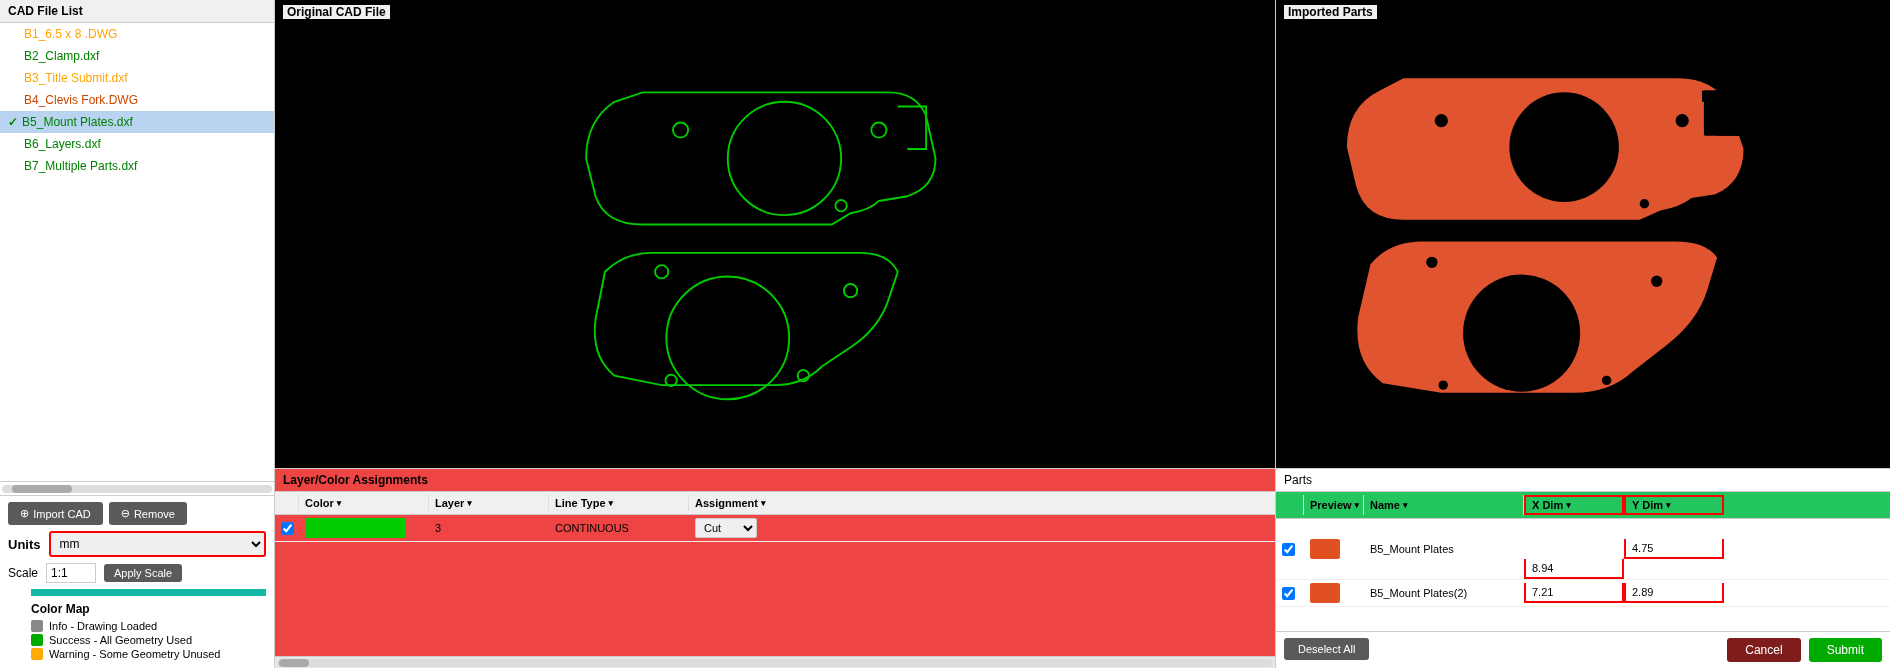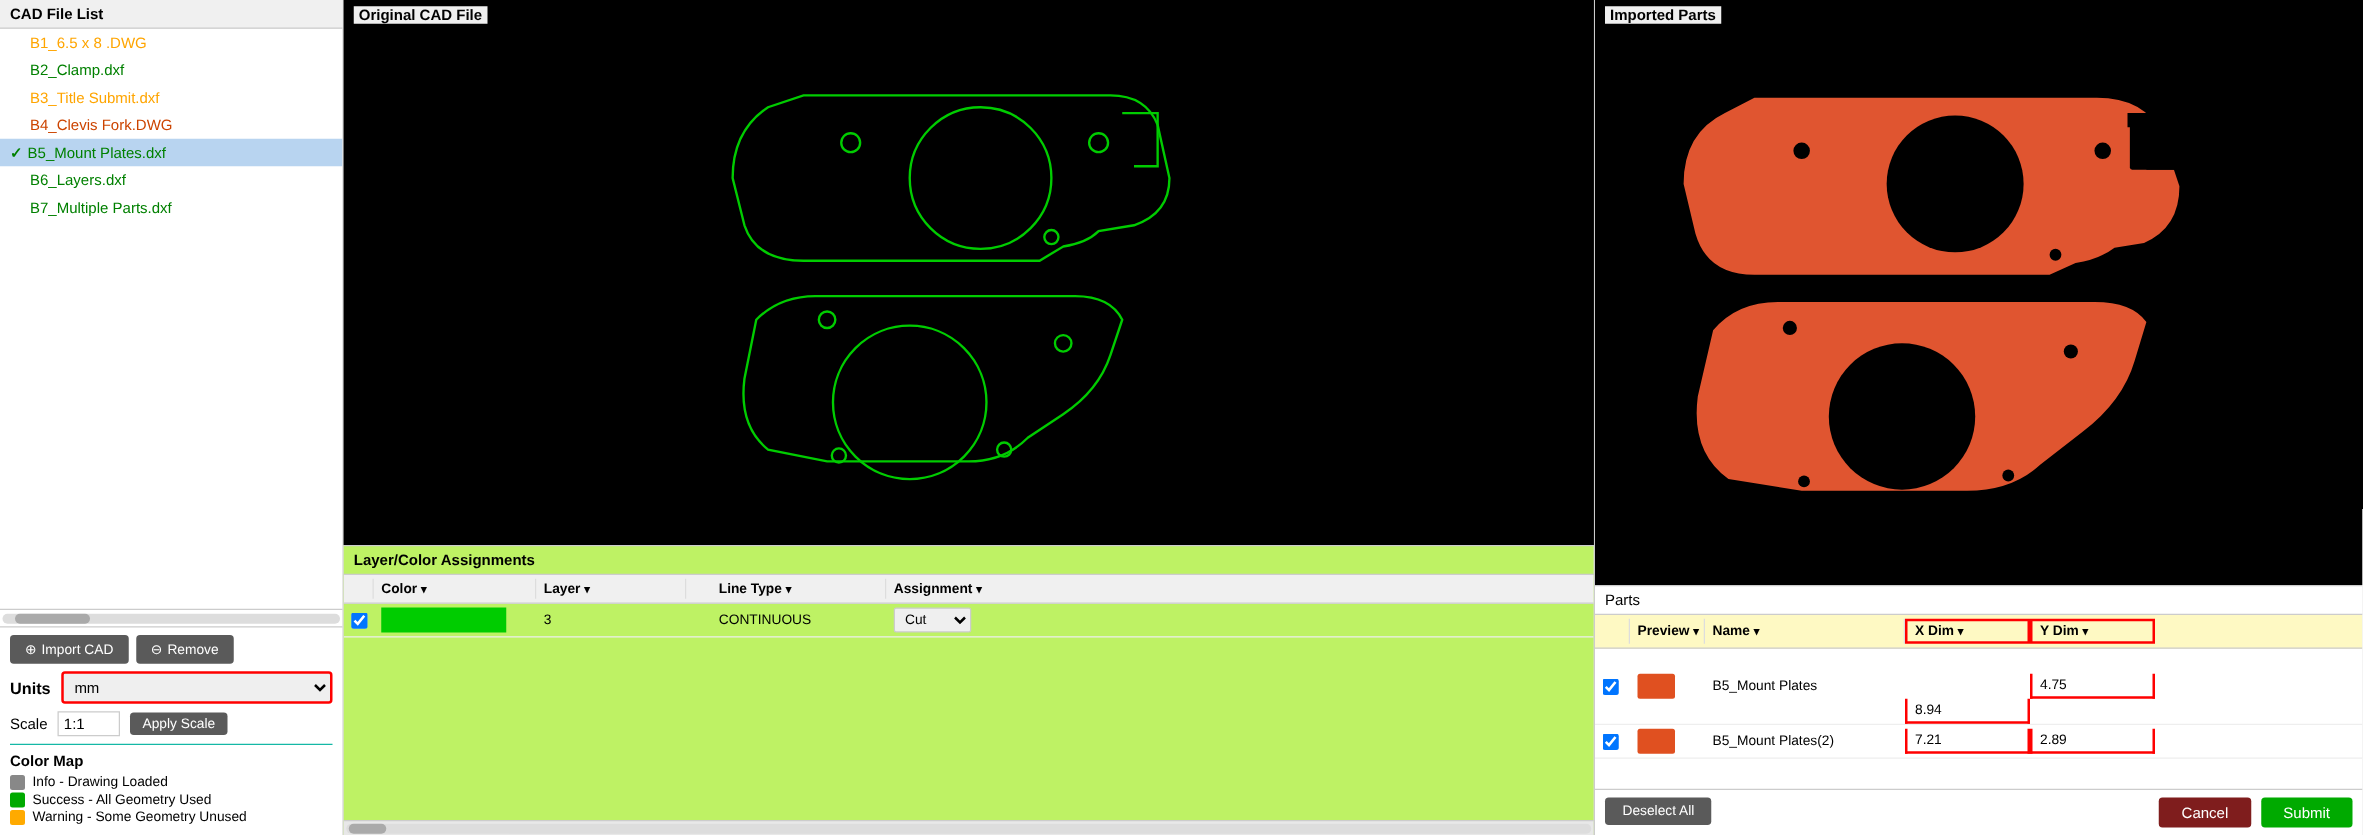--- a/index.html
+++ b/index.html
@@ -25,57 +25,57 @@
     .import-remove-row { display: flex; gap: 6px; }
     .btn-import { background: #5a5a5a; color: white; border: none; padding: 5px 12px; border-radius: 3px; cursor: pointer; font-size: 11px; display: flex; align-items: center; gap: 4px; }
     .btn-remove { background: #5a5a5a; color: white; border: none; padding: 5px 12px; border-radius: 3px; cursor: pointer; font-size: 11px; display: flex; align-items: center; gap: 4px; }
     .units-row { display: flex; align-items: center; gap: 8px; }
     .units-label { font-weight: bold; font-size: 13px; }
     .units-select { flex: 1; padding: 3px 5px; border: 2px solid red; border-radius: 3px; font-size: 12px; }
     .scale-row { display: flex; align-items: center; gap: 8px; }
     .scale-label { font-size: 12px; }
     .scale-input { width: 50px; border: 1px solid #ccc; padding: 2px 4px; font-size: 12px; }
     .btn-apply { background: #5a5a5a; color: white; border: none; padding: 3px 10px; border-radius: 3px; cursor: pointer; font-size: 11px; }
-    .color-map-section { border-top: 1px solid #14b8a6; padding-top: 6px; }
+    .color-map-section { border-top: 7px solid #14b8a6; padding-top: 6px; margin-left: 23px; }
     .color-map-title { font-weight: bold; margin-bottom: 4px; font-size: 12px; }
     .color-map-item { display: flex; align-items: center; gap: 6px; font-size: 11px; margin-bottom: 2px; }
     .color-dot { width: 12px; height: 12px; border-radius: 2px; flex-shrink: 0; }
 
     
     .middle-panel { display: flex; flex-direction: column; flex: 1; }
     .cad-canvas { width: 100%; height: 100%; background: #000; display: flex; align-items: center; justify-content: center; position: relative; overflow: hidden; }
 
-    .middle-bottom { background: #bef264; border-top: 1px solid #ccc; height: 232px; display: flex; flex-direction: column; }
+    .middle-bottom { background: #ef4444; border-top: 1px solid #ccc; height: 200px; display: flex; flex-direction: column; }
     .middle-bottom-label { font-size: 12px; font-weight: bold; padding: 4px 8px; border-bottom: 1px solid #ccc; }
     .layer-table { flex: 1; overflow-y: auto; }
     .layer-table-header { display: flex; background: #f0f0f0; border-bottom: 1px solid #ccc; padding: 3px 0; position: sticky; top: 0; }
     .layer-table-header .col { padding: 2px 6px; font-size: 11px; font-weight: bold; display: flex; align-items: center; gap: 3px; cursor: pointer; border-right: 1px solid #ddd; }
     .layer-table-header .col:last-child { border-right: none; }
     .layer-table-row { display: flex; align-items: center; border-bottom: 1px solid #eee; }
     .layer-table-row .col { padding: 3px 6px; font-size: 11px; display: flex; align-items: center; }
     .col-check { width: 24px; flex-shrink: 0; }
     .col-color { width: 130px; flex-shrink: 0; }
     .col-layer { width: 120px; flex-shrink: 0; }
-    .col-linetype { width: 140px; flex-shrink: 0; margin-left: 20px; }
+    .col-linetype { width: 140px; flex-shrink: 0; }
     .col-assignment { width: 160px; flex-shrink: 0; }
     .color-swatch { width: 100px; height: 20px; background: #00cc00; display: inline-block; }
     .assignment-select { border: 1px solid #ccc; padding: 2px 4px; font-size: 11px; border-radius: 2px; }
     .scrollbar-h { height: 12px; background: #e8e8e8; border-top: 1px solid #ccc; display: flex; align-items: center; padding: 0 2px; }
     .scrollbar-h-track { width: 100%; height: 8px; background: #ddd; border-radius: 4px; position: relative; }
     .scrollbar-h-thumb { width: 30px; height: 8px; background: #aaa; border-radius: 4px; position: absolute; left: 2px; }
 
     
     .right-panel { width: 615px; display: flex; flex-direction: column; border-left: 1px solid #ccc; }
     .imported-canvas { width: 100%; height: 100%; background: #000; display: flex; align-items: center; justify-content: center; }
 
     .right-bottom { background: #fff; border-top: 1px solid #ccc; height: 200px; display: flex; flex-direction: column; }
     .parts-header-row { display: flex; justify-content: space-between; align-items: center; border-bottom: 1px solid #ccc; }
     .parts-label { font-size: 12px; font-weight: normal; padding: 4px 8px; }
     .parts-table { flex: 1; overflow-y: auto; }
-    .parts-table-header { display: flex; background: #fef9c3; border-bottom: 1px solid #ccc; padding: 3px 0; }
+    .parts-table-header { display: flex; background: #22c55e; border-bottom: 1px solid #ccc; padding: 3px 0; }
     .parts-table-header .pcol { padding: 2px 6px; font-size: 11px; font-weight: bold; display: flex; align-items: center; gap: 3px; border-right: 1px solid #ddd; cursor: pointer; }
     .parts-table-header .pcol:last-child { border-right: none; }
     .parts-table-row { display: flex; align-items: center; border-bottom: 1px solid #eee; }
     .parts-table-row .pcol { padding: 3px 6px; font-size: 11px; display: flex; align-items: center; }
     .pcol-check { width: 28px; flex-shrink: 0; }
     .pcol-preview { width: 60px; flex-shrink: 0; }
     .pcol-name { width: 160px; flex-shrink: 0; }
     .pcol-xdim { width: 100px; flex-shrink: 0; }
     .pcol-ydim { width: 100px; flex-shrink: 0; }
     .part-preview-icon { width: 30px; height: 20px; background: #e05020; border-radius: 2px; display: inline-block; }

